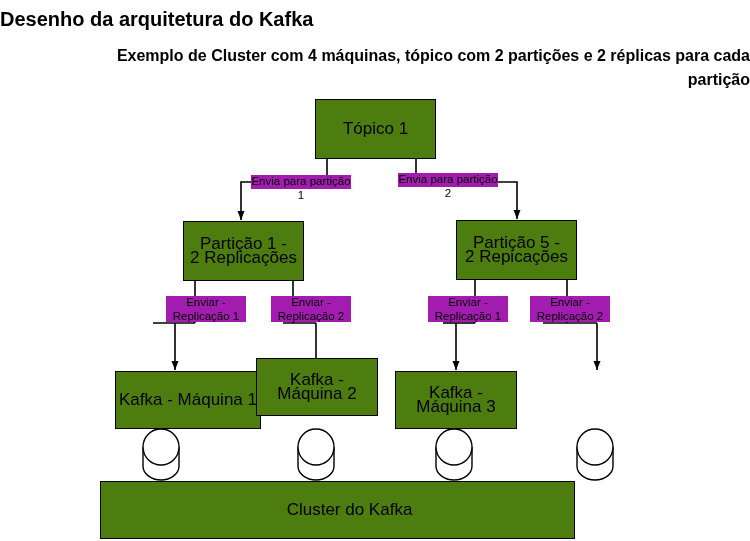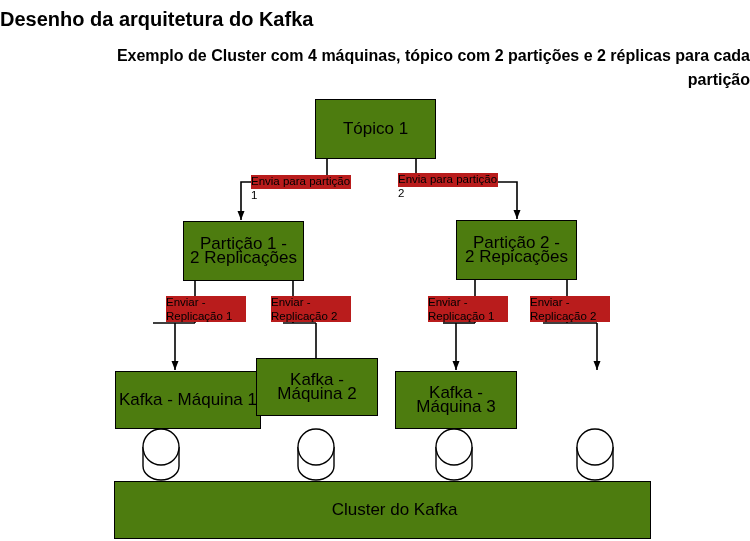--- a/index.html
+++ b/index.html
@@ -46,26 +46,27 @@
     font-size: 17px;
     line-height: 14px;
   }
   .node-topic    { left: 315px; top:  99px; width: 121px; height: 60px; }
   .node-part1    { left: 183px; top: 221px; width: 121px; height: 60px; }
   .node-part2    { left: 456px; top: 220px; width: 121px; height: 60px; }
   .node-m1       { left: 115px; top: 371px; width: 146px; height: 58px; justify-content: center; }
   .node-m2       { left: 256px; top: 358px; width: 122px; height: 58px; }
   .node-m3       { left: 395px; top: 371px; width: 122px; height: 58px; }
   .node-m4       { left: 536px; top: 371px; width: 122px; height: 58px; }
-  .node-cluster  { left: 114px; top: 481px; width: 537px; height: 58px; padding-left: 24px; }
+  .node-cluster  { left: 100px; top: 481px; width: 475px; height: 58px; padding-left: 24px; }
   .edge-label {
     position: absolute;
-    background: #b91c1c;
+    background: #a21caf;
     font-size: 11.5px;
     line-height: 13.5px;
+    text-align: center;
   }
   .lbl-t1 { left: 251px; top: 175px; width: 100px; height: 14px; }
   .lbl-t2 { left: 398px; top: 173px; width: 100px; height: 14px; }
   .lbl-a  { left: 166px; top: 296px; width: 80px; height: 26px; }
   .lbl-b  { left: 271px; top: 296px; width: 80px; height: 26px; }
   .lbl-c  { left: 428px; top: 296px; width: 80px; height: 26px; }
   .lbl-d  { left: 530px; top: 296px; width: 80px; height: 26px; }
 </style>
 </head>
 <body>
@@ -135,21 +136,21 @@
   <div class="node node-topic">
     <span>Tópico 1</span>
   </div>
 
   <div class="node node-part1">
     <span>Partição 1 -</span>
     <span>2 Replicações</span>
   </div>
 
   <div class="node node-part2">
-    <span>Partição 2 -</span>
+    <span>Partição 5 -</span>
     <span>2 Repicações</span>
   </div>
 
   <div class="node node-m1">
     <span>Kafka - Máquina 1</span>
   </div>
   <div class="node node-m2">
     <span>Kafka - Máquina 2</span>
   </div>
   <div class="node node-m3">

